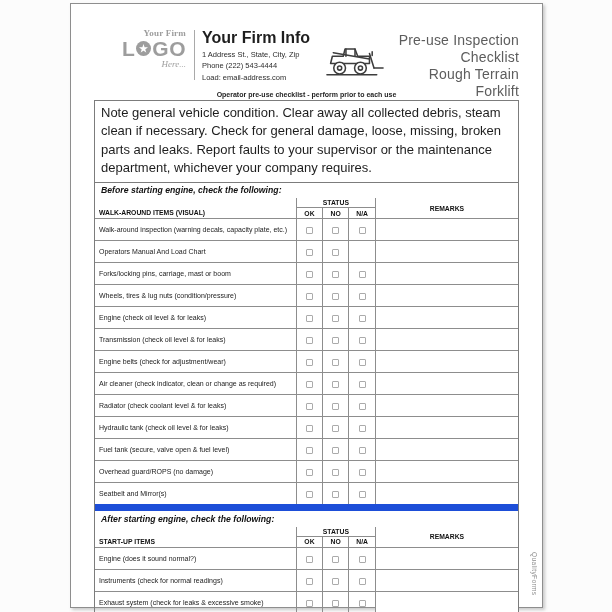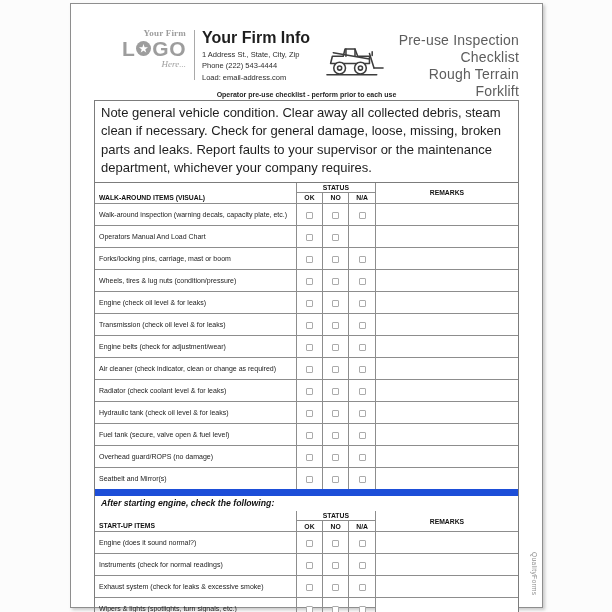--- a/index.html
+++ b/index.html
@@ -130,20 +130,21 @@
         <div>Rough Terrain Forklift</div>
       </div>
     </div>
 
     <div class="subtitle">Operator pre-use checklist - perform prior to each use</div>
 
     <div class="main-box">
       <div class="note-text">Note general vehicle condition. Clear away all collected debris, steam clean if necessary. Check for general damage, loose, missing, broken parts and leaks. Report faults to your supervisor or the maintenance department, whichever your company requires.</div>
 
       <div class="section-block">
+        <div class="section-heading">Before starting engine, check the following:</div>
         <table class="checklist">
           <colgroup>
               <col style="width:47.6%">
               <col style="width:6.2%">
               <col style="width:6.2%">
               <col style="width:6.3%">
               <col style="width:33.7%">
             </colgroup>
           <thead>
             <tr>

